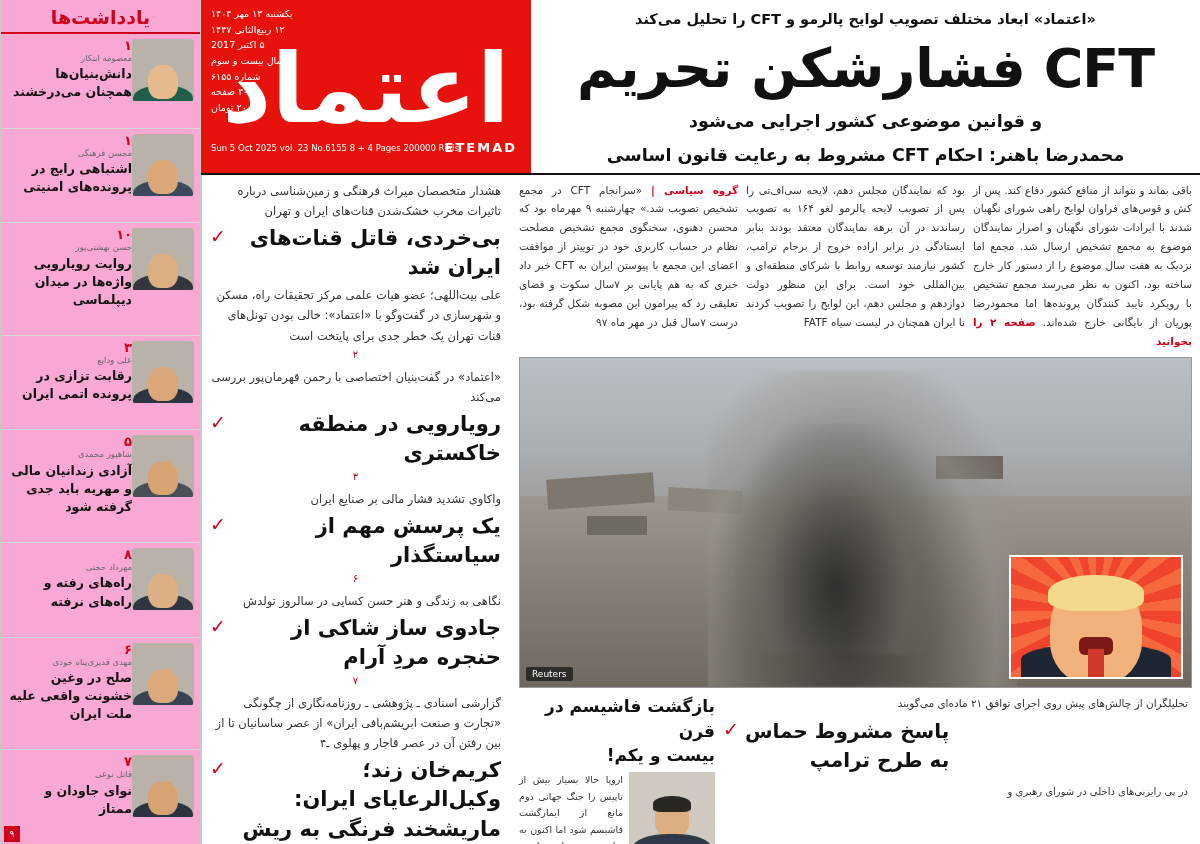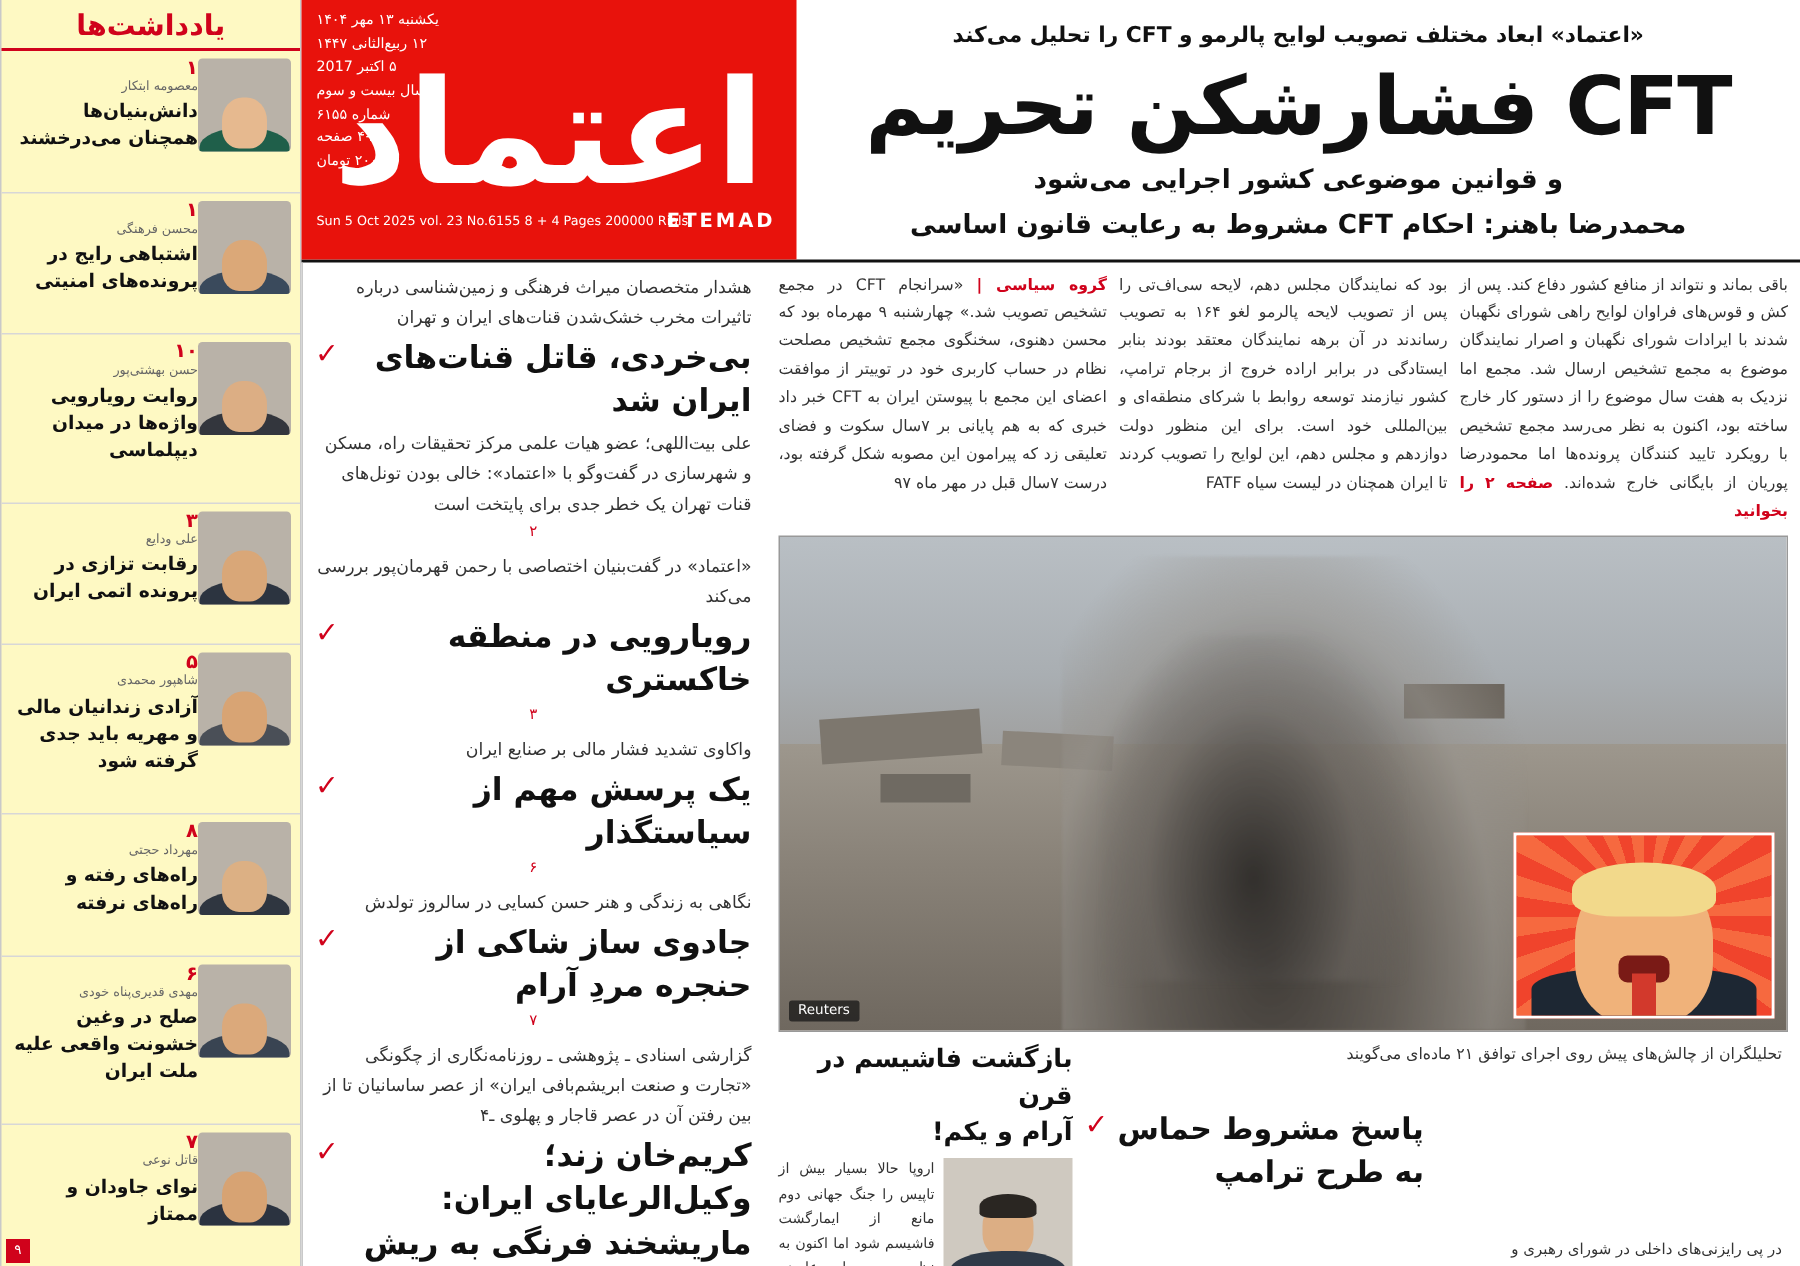--- a/index.html
+++ b/index.html
@@ -11,21 +11,21 @@
     position:relative;
   }
   .page{position:relative;width:1200px;height:844px;display:flex;flex-direction:row;}
 
   
   .notes-col{
     width:200px;flex:0 0 200px;
     border-left:1px solid #c9c9c9;
     display:flex;flex-direction:column;
     box-sizing:border-box;
-    background:#fef9c3;
+    background:#f9a8d4;
   }
   .notes-head{
     color:#d0021b;
     font-size:19px;font-weight:bold;
     text-align:center;
     padding:6px 4px 4px 4px;
     border-bottom:2px solid #d0021b;
     letter-spacing:-0.5px;
   }
   .note{
@@ -90,21 +90,21 @@
   }
   .logo-meta{
     position:absolute;top:6px;left:10px;text-align:left;direction:rtl;
     font-size:9.5px;line-height:1.65;
   }
   .logo-latin-meta{
     position:absolute;bottom:20px;left:10px;font-size:8.5px;color:#fff;direction:ltr;
   }
   .head-right{
     flex:1 1 auto;padding:6px 12px 4px 12px;box-sizing:border-box;
-    display:flex;flex-direction:column;justify-content:center;text-align:center;
+    display:flex;flex-direction:column;justify-content:space-between;text-align:center;
   }
   .kicker{font-size:14.5px;font-weight:bold;color:#111;line-height:1.6;margin-top:2px;}
   .headline{
     font-size:54px;font-weight:bold;color:#111;line-height:1.15;margin:4px 0 2px 0;
     letter-spacing:-1px;
   }
   .subhead{font-size:17.5px;font-weight:bold;color:#111;line-height:1.6;margin-top:2px;}
 
   .below{display:flex;flex-direction:row;flex:1 1 auto;min-height:0;}
 
@@ -195,21 +195,21 @@
   .bottom-row{display:flex;flex-direction:row;gap:8px;margin-top:6px;height:150px;}
   .bottom-left{
     flex:0 0 196px;display:flex;flex-direction:column;text-align:right;
   }
   .bl-title{font-size:17px;font-weight:bold;line-height:1.45;color:#111;}
   .bl-cols{display:flex;flex-direction:row;gap:6px;margin-top:4px;flex:1 1 auto;min-height:0;}
   .bl-text{flex:1 1 auto;font-size:9.5px;line-height:1.75;color:#333;text-align:justify;direction:rtl;}
   .bl-photo{
     flex:0 0 86px;height:92px;background:#cfc9c0;position:relative;overflow:hidden;
   }
-  .bottom-right{flex:1 1 auto;display:flex;flex-direction:column;justify-content:flex-start;text-align:right;padding-right:4px;gap:21px;}
+  .bottom-right{flex:1 1 auto;display:flex;flex-direction:column;justify-content:flex-start;text-align:right;padding-right:4px;}
   .br-lead{font-size:10.5px;line-height:1.8;color:#333;}
   .br-title{
     font-size:20px;font-weight:bold;color:#111;line-height:1.45;margin-top:4px;
     display:flex;flex-direction:row-reverse;gap:6px;align-items:flex-start;
   }
   .br-body{font-size:10px;line-height:1.8;color:#333;margin-top:8px;}
 
   .pagenum{
     position:absolute;left:4px;bottom:2px;width:16px;height:16px;background:#d0021b;color:#fff;
     font-size:9px;display:flex;align-items:center;justify-content:center;
@@ -291,21 +291,21 @@
                 <span>پاسخ مشروط حماس</span><br>
                 <span>به طرح ترامپ</span>
               </span>
             </div>
             <div class="br-body">در پی رایزنی‌های داخلی در شورای رهبری و</div>
           </div>
 
           <div class="bottom-left">
             <div class="bl-title">
               <span>بازگشت فاشیسم در قرن</span><br>
-              <span>آرام و یکم!</span>
+              <span>بیست و یکم!</span>
             </div>
             <div class="bl-cols">
               <div class="bl-photo">
                 <div style="position:absolute;left:50%;transform:translateX(-50%);bottom:26px;width:34px;height:38px;border-radius:45% 45% 40% 40%;background:#dcae84;"></div>
                 <div style="position:absolute;left:50%;transform:translateX(-50%);bottom:52px;width:38px;height:16px;border-radius:50% 50% 20% 20%;background:#2a2622;"></div>
                 <div style="position:absolute;left:50%;transform:translateX(-50%);bottom:0;width:78px;height:30px;border-radius:45% 45% 0 0;background:#2f3a48;"></div>
 
               </div>
               <div class="bl-text">اروپا حالا بسیار بیش از تاپیس را جنگ جهانی دوم مانع از ایمارگشت فاشیسم شود اما اکنون به نظر می‌رسد این عارضه دوباره در بطن دموکراسی در حال ظهور</div>
             </div>

